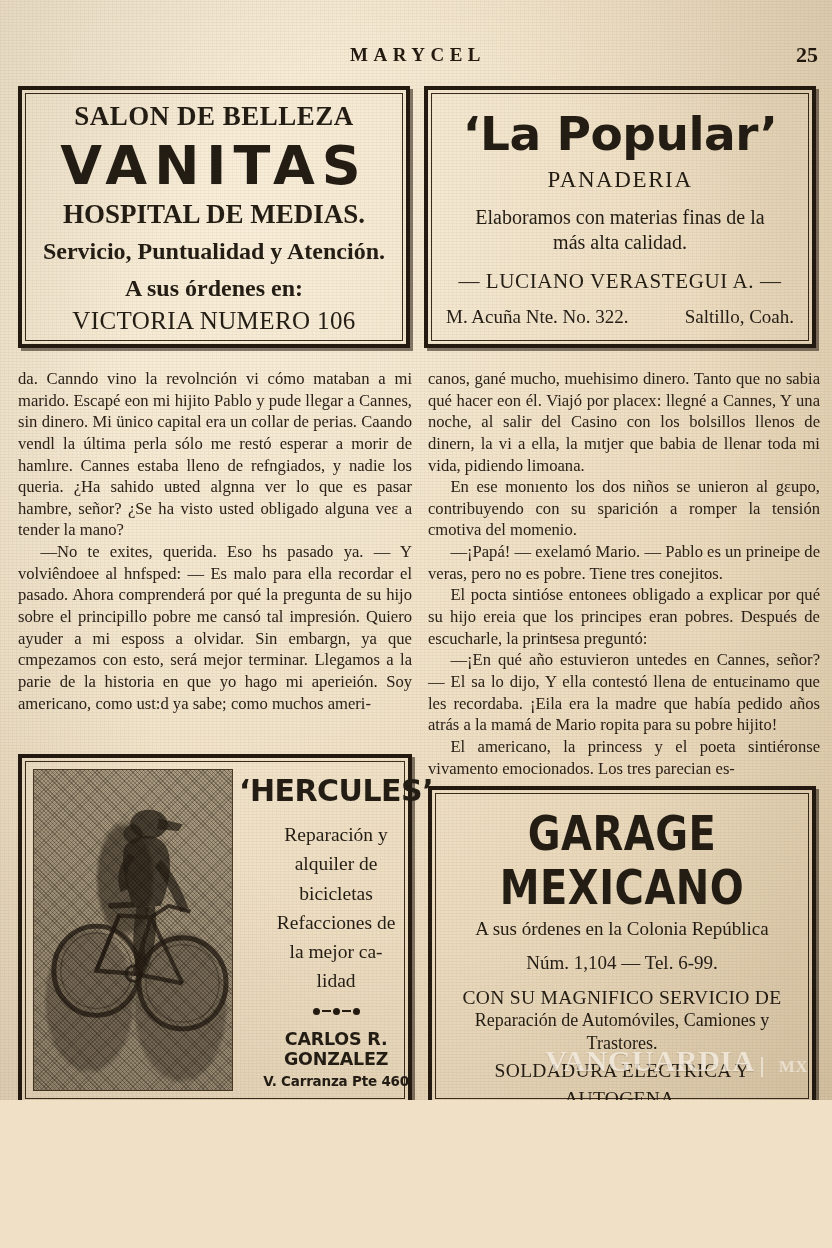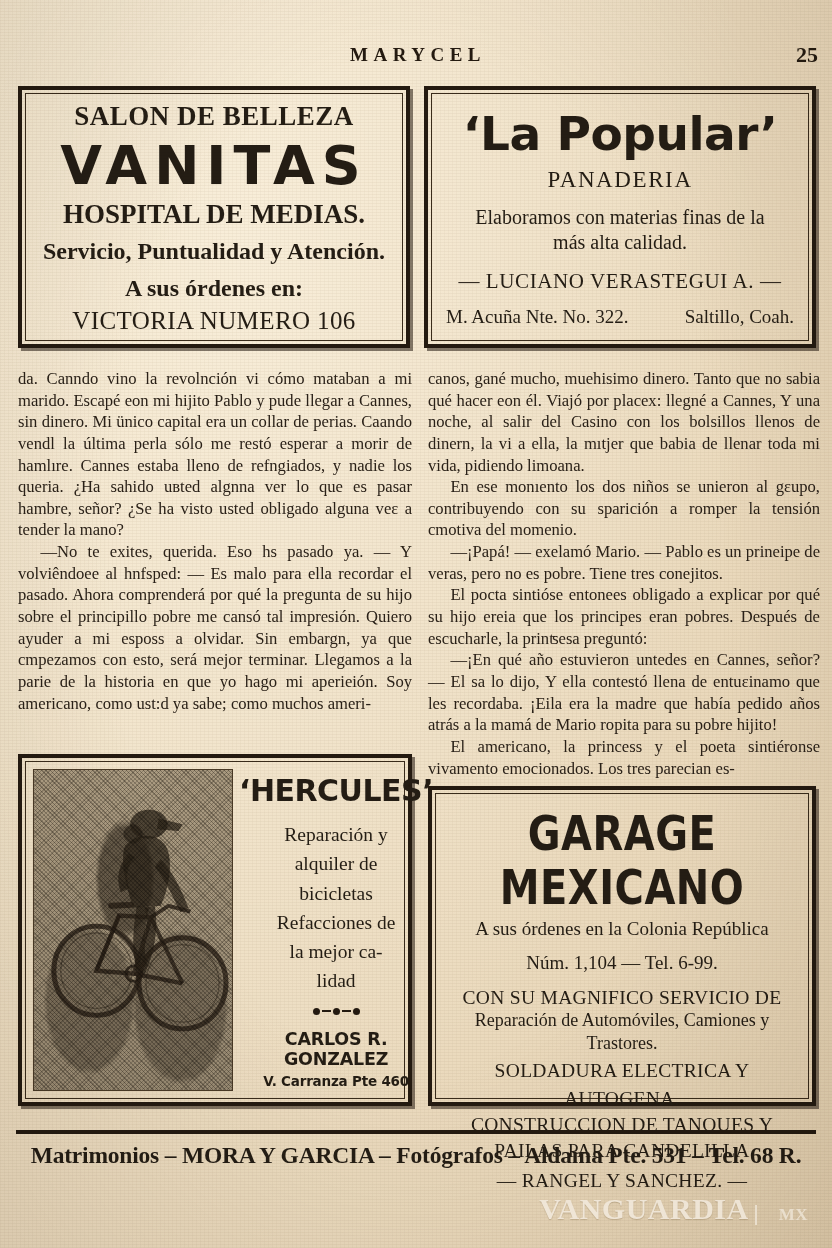--- a/index.html
+++ b/index.html
@@ -4,21 +4,21 @@
 <title>MARYCEL page 25</title>
 <style>
   html, body {
     margin: 0;
     padding: 0;
     background: #efe0c6;
   }
   .page {
     position: relative;
     width: 832px;
-    height: 1248px;
+    height: 1100px;
     margin: 0 auto;
     background:
       radial-gradient(ellipse at 30% 20%, rgba(255,248,232,0.55) 0%, rgba(255,248,232,0) 62%),
       linear-gradient(113deg, #f3e6cd 0%, #eedfc4 38%, #ead9bc 72%, #e4d2b3 100%);
     font-family: "Liberation Serif", "DejaVu Serif", serif;
     color: #241d14;
     overflow: hidden;
   }
   
   .page::before {
@@ -255,21 +255,21 @@
     font-size: 30px; font-weight: 700;
     letter-spacing: 0.5px;
     color: #f4ece0;
     text-shadow: 0 1px 1px rgba(110,86,52,0.35);
   }
   #watermark .wm-sub {
     font-family: "Liberation Serif", "DejaVu Serif", serif;
     font-size: 17px; font-weight: 700;
     color: #efe6d7;
     border-left: 2px solid #efe6d7;
-    padding-left: 22px;
+    padding-left: 16px;
     letter-spacing: 0.5px;
     margin-top: 11px;
   }
 </style>
 </head>
 <body>
 
 <div class="page">
 
   <div class="runhead">

